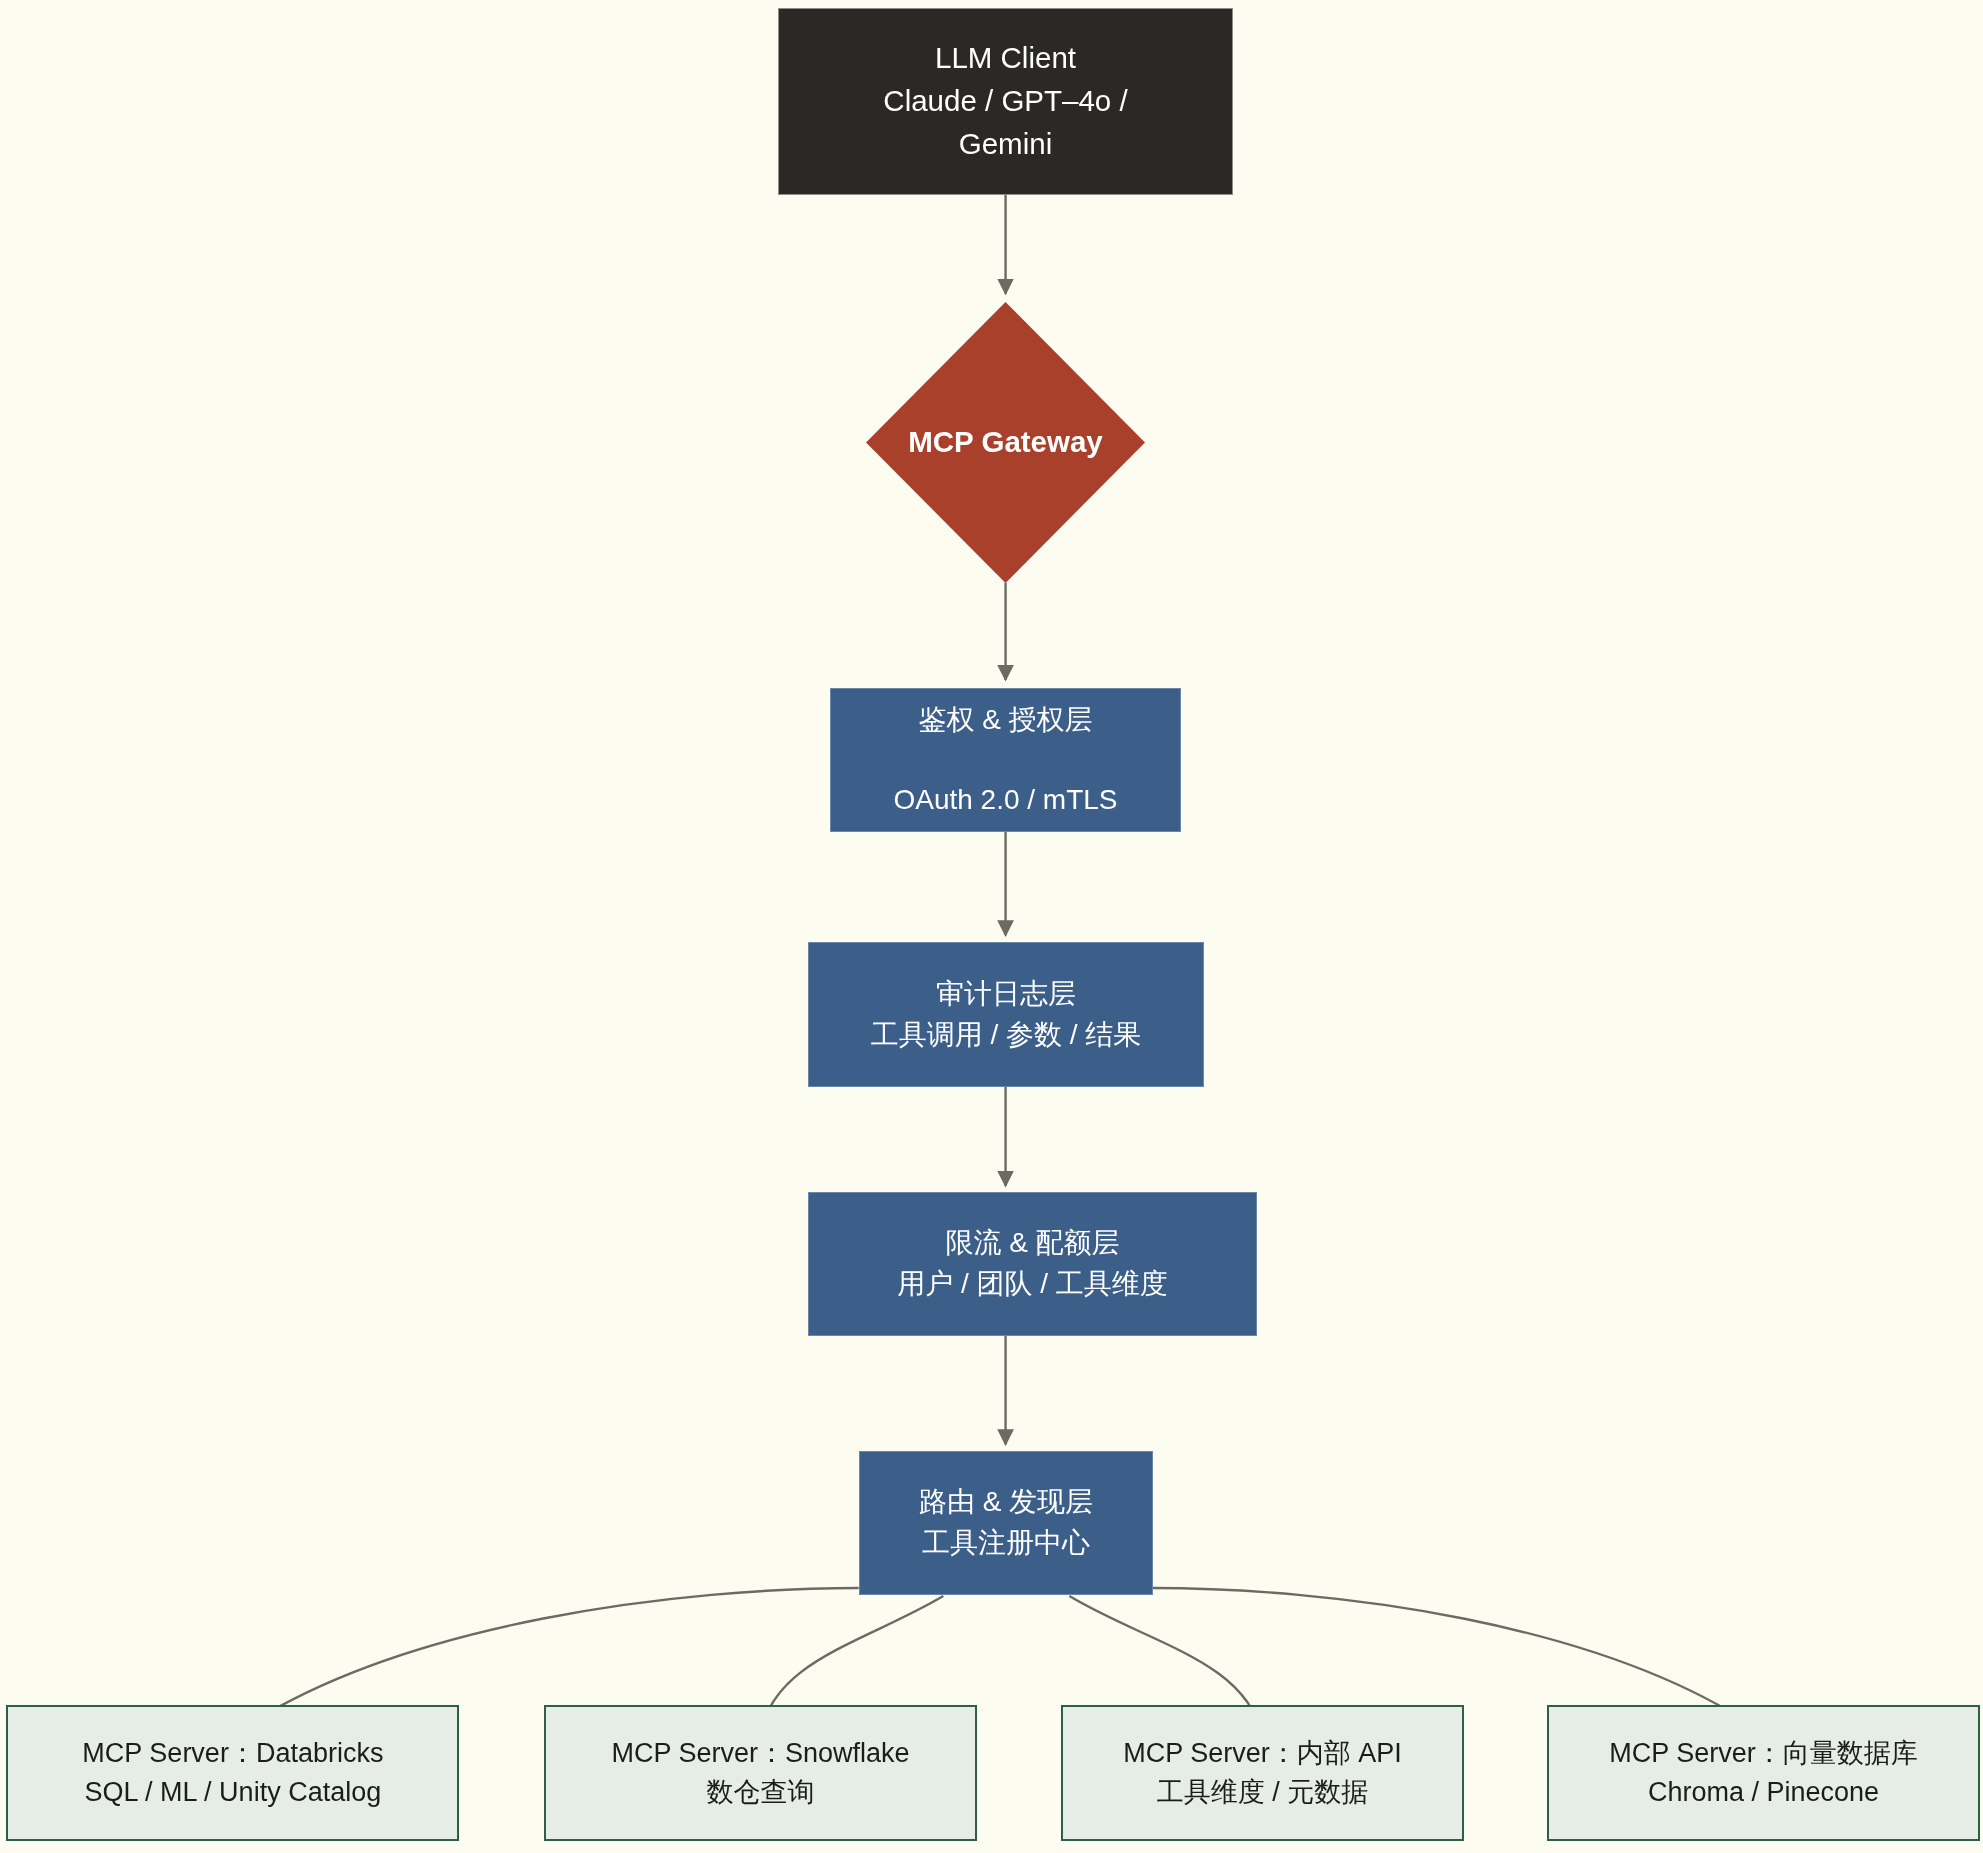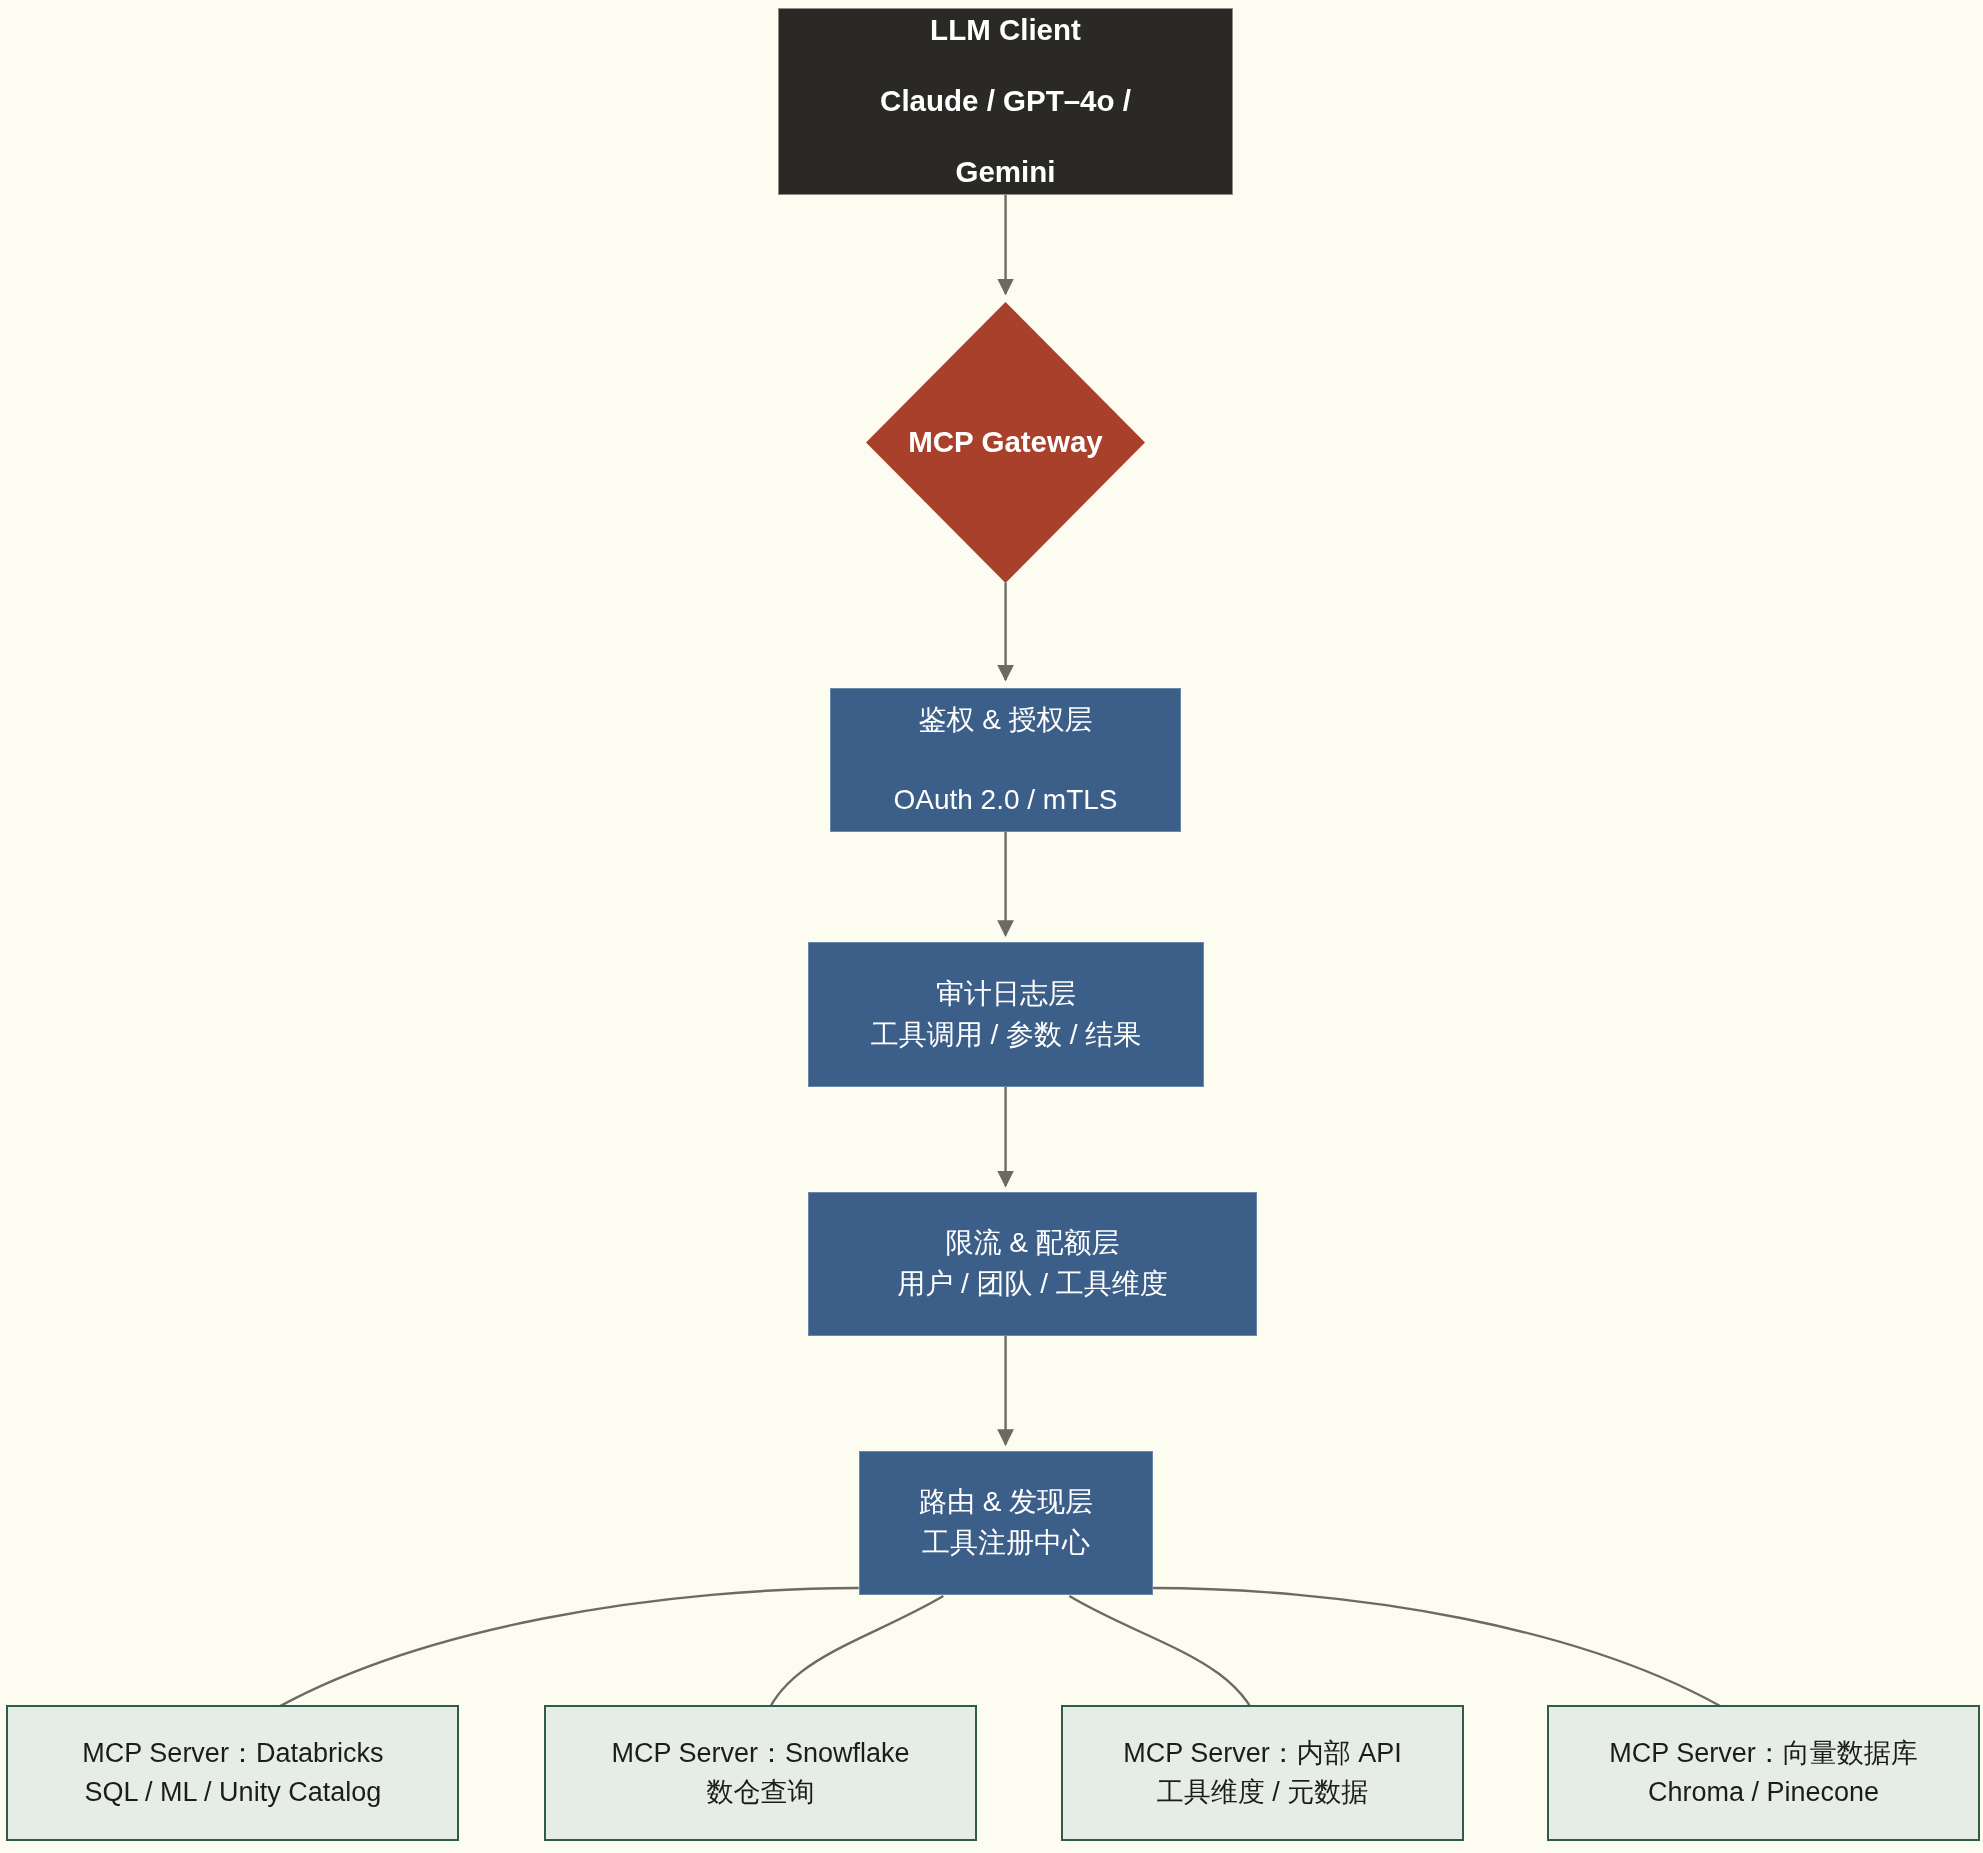--- a/index.html
+++ b/index.html
@@ -33,22 +33,21 @@
     line-height: 1.45;
   }
   .node .ln { display: block; white-space: nowrap; }
 
   
   .node-client {
     background: #2b2926;
     border: 0.8px solid #8f8d88;
     color: #ffffff;
     font-size: 29.5px;
-    font-weight: bold;
-    justify-content: space-between;
+    font-weight: normal;
   }
   .node-client .ln { padding: 0 11.2px; }
 
   
   .node-diamond {
     background: transparent;
     color: #ffffff;
     font-size: 29.5px;
     font-weight: bold;
   }

